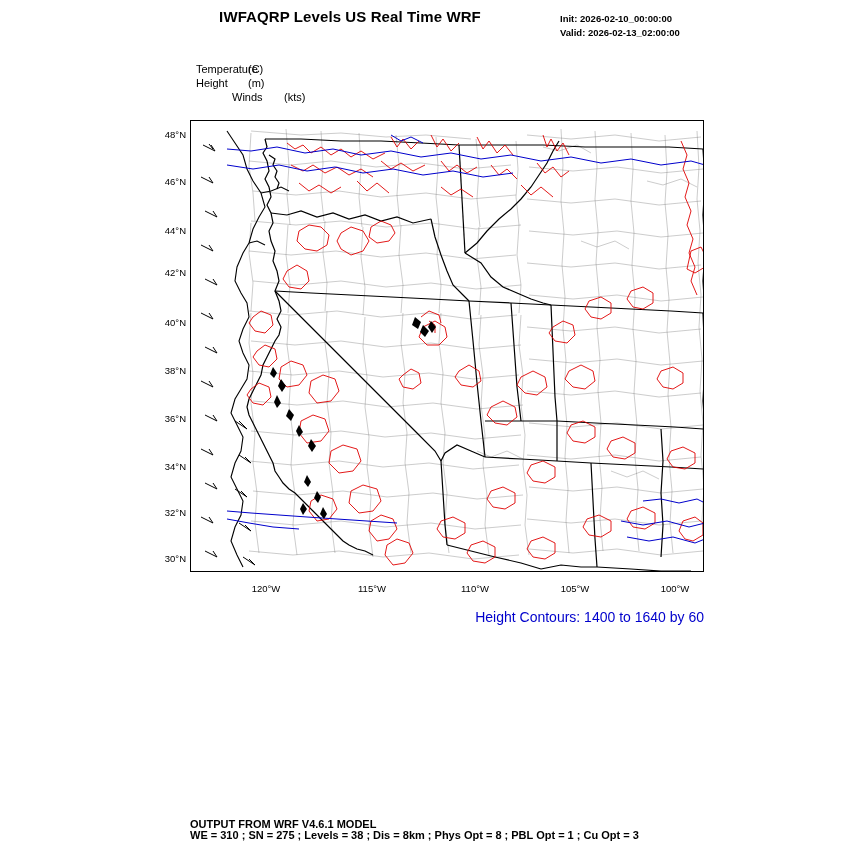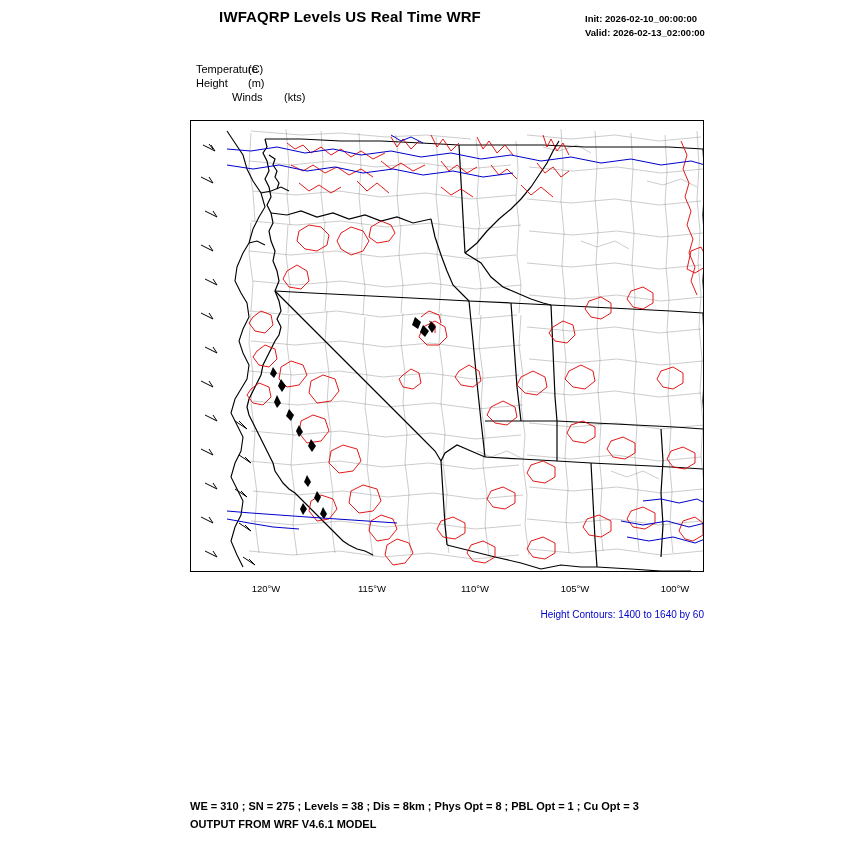--- a/index.html
+++ b/index.html
@@ -28,21 +28,20 @@
     font-size: 15px;
     font-weight: bold;
     letter-spacing: 0.1px;
   }
   .run-info {
     position: absolute;
     left: 560px;
     font-size: 9.5px;
     font-weight: bold;
     white-space: nowrap;
-    margin-left: 25px;
   }
   #init-line { top: 13px; }
   #valid-line { top: 27px; }
 
   .legend-units {
     position: absolute;
     font-size: 11px;
     white-space: nowrap;
   }
   #units-temp { left: 196px; top: 63px; }
@@ -94,35 +93,35 @@
     font-size: 9.5px;
     transform: translateX(-50%);
     white-space: nowrap;
   }
 
   .contour-note {
     position: absolute;
     left: 0;
     width: 704px;
     text-align: right;
-    font-size: 10px;
+    font-size: 14px;
     white-space: nowrap;
   }
   #height-note { top: 609px; color: #0000cc; }
   #temp-note { top: 631px; color: #e00000; }
 
   .footer {
     position: absolute;
     left: 190px;
     font-size: 11px;
     font-weight: bold;
     white-space: nowrap;
   }
   #footer-line1 { top: 818px; }
-  #footer-line2 { top: 800px; text-align: right; }
+  #footer-line2 { top: 829px; text-align: right; }
 </style>
 </head>
 <body>
 
 <div class="page">
 
   <div id="main-title">IWFAQRP Levels US Real Time WRF</div>
 
   <div class="run-info" id="init-line">Init: 2026-02-10_00:00:00</div>
   <div class="run-info" id="valid-line">Valid: 2026-02-13_02:00:00</div>
@@ -389,20 +388,32 @@
           <path d="M132 386 l4 7 -3 5 -4 -5 z"></path>
           <path d="M224 196 l6 5 -3 7 -6 -4 z"></path>
           <path d="M232 204 l6 6 -4 6 -5 -5 z"></path>
           <path d="M240 200 l5 6 -4 6 -4 -6 z"></path>
         </g>
 
       </g>
     </svg>
   </div>
 
+  <div id="ylabels">
+    <div class="ytick" style="top:13.5px">48°N</div>
+    <div class="ytick" style="top:61px">46°N</div>
+    <div class="ytick" style="top:110px">44°N</div>
+    <div class="ytick" style="top:152px">42°N</div>
+    <div class="ytick" style="top:202px">40°N</div>
+    <div class="ytick" style="top:250px">38°N</div>
+    <div class="ytick" style="top:298px">36°N</div>
+    <div class="ytick" style="top:346px">34°N</div>
+    <div class="ytick" style="top:392px">32°N</div>
+    <div class="ytick" style="top:438px">30°N</div>
+  </div>
 
   <div id="xlabels">
     <div class="xtick" style="left:76px">120°W</div>
     <div class="xtick" style="left:182px">115°W</div>
     <div class="xtick" style="left:285px">110°W</div>
     <div class="xtick" style="left:385px">105°W</div>
     <div class="xtick" style="left:485px">100°W</div>
   </div>
 
   <div class="contour-note" id="height-note">Height Contours: 1400 to 1640 by 60</div>

